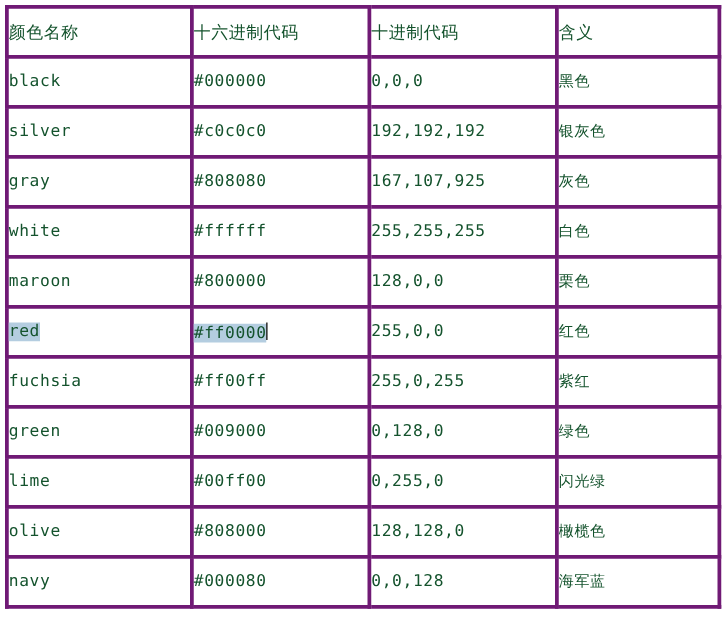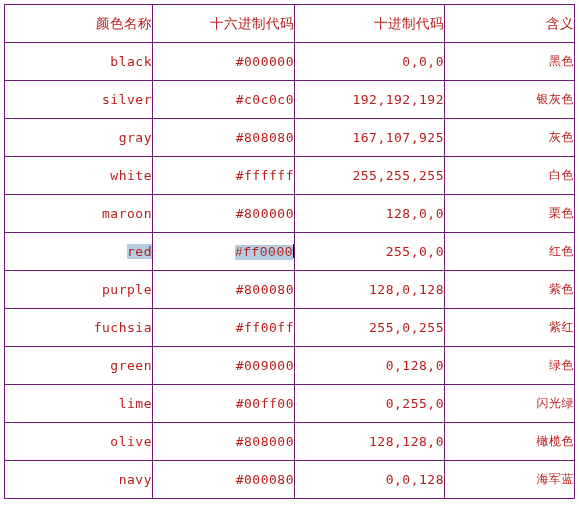--- a/index.html
+++ b/index.html
@@ -21,27 +21,27 @@
   }
   table.color-table {
     border-collapse: collapse;
     width: 570px;
     margin-left: 4px;
     margin-top: 4px;
     table-layout: fixed;
   }
   table.color-table td,
   table.color-table th {
-    border: 1px solid #701a75;
+    border: 3px solid #701a75;
     height: 37px;
     padding: 0;
-    text-align: right;
+    text-align: left;
     vertical-align: middle;
     font-weight: normal;
-    color: #b91c1c;
+    color: #14532d;
   }
   thead th {
     font-family: "Liberation Sans", sans-serif;
     font-size: 13.5px;
     letter-spacing: 0.5px;
   }
   td.col-name, td.col-hex, td.col-dec {
     font-family: "DejaVu Sans Mono", monospace;
     font-size: 13px;
     letter-spacing: 0.5px;
@@ -65,21 +65,20 @@
     width: 1px;
     height: 14px;
     background: #000000;
     vertical-align: -2px;
     margin: 0 0px 0 0px;
     position: relative;
   }
   .hexwrap {
     display: inline-block;
     position: relative;
-    font-family: Liberation Mono, monospace;
   }
 </style>
 </head>
 <body>
 
 <div class="page">
   <table class="color-table">
     <colgroup>
       <col class="c1">
         <col class="c2">
@@ -125,26 +124,20 @@
         <td class="col-dec">128,0,0</td>
         <td class="col-mean">栗色</td>
       </tr>
       <tr>
         <td class="col-name"><span class="sel">red</span></td>
         <td class="col-hex"><span class="hexwrap"><span class="sel">#ff0000</span><span class="caret"></span></span></td>
         <td class="col-dec">255,0,0</td>
         <td class="col-mean">红色</td>
       </tr>
       <tr>
-        <td class="col-name">purple</td>
-        <td class="col-hex">#800080</td>
-        <td class="col-dec">128,0,128</td>
-        <td class="col-mean">紫色</td>
-      </tr>
-      <tr>
         <td class="col-name">fuchsia</td>
         <td class="col-hex">#ff00ff</td>
         <td class="col-dec">255,0,255</td>
         <td class="col-mean">紫红</td>
       </tr>
       <tr>
         <td class="col-name">green</td>
         <td class="col-hex">#009000</td>
         <td class="col-dec">0,128,0</td>
         <td class="col-mean">绿色</td>

